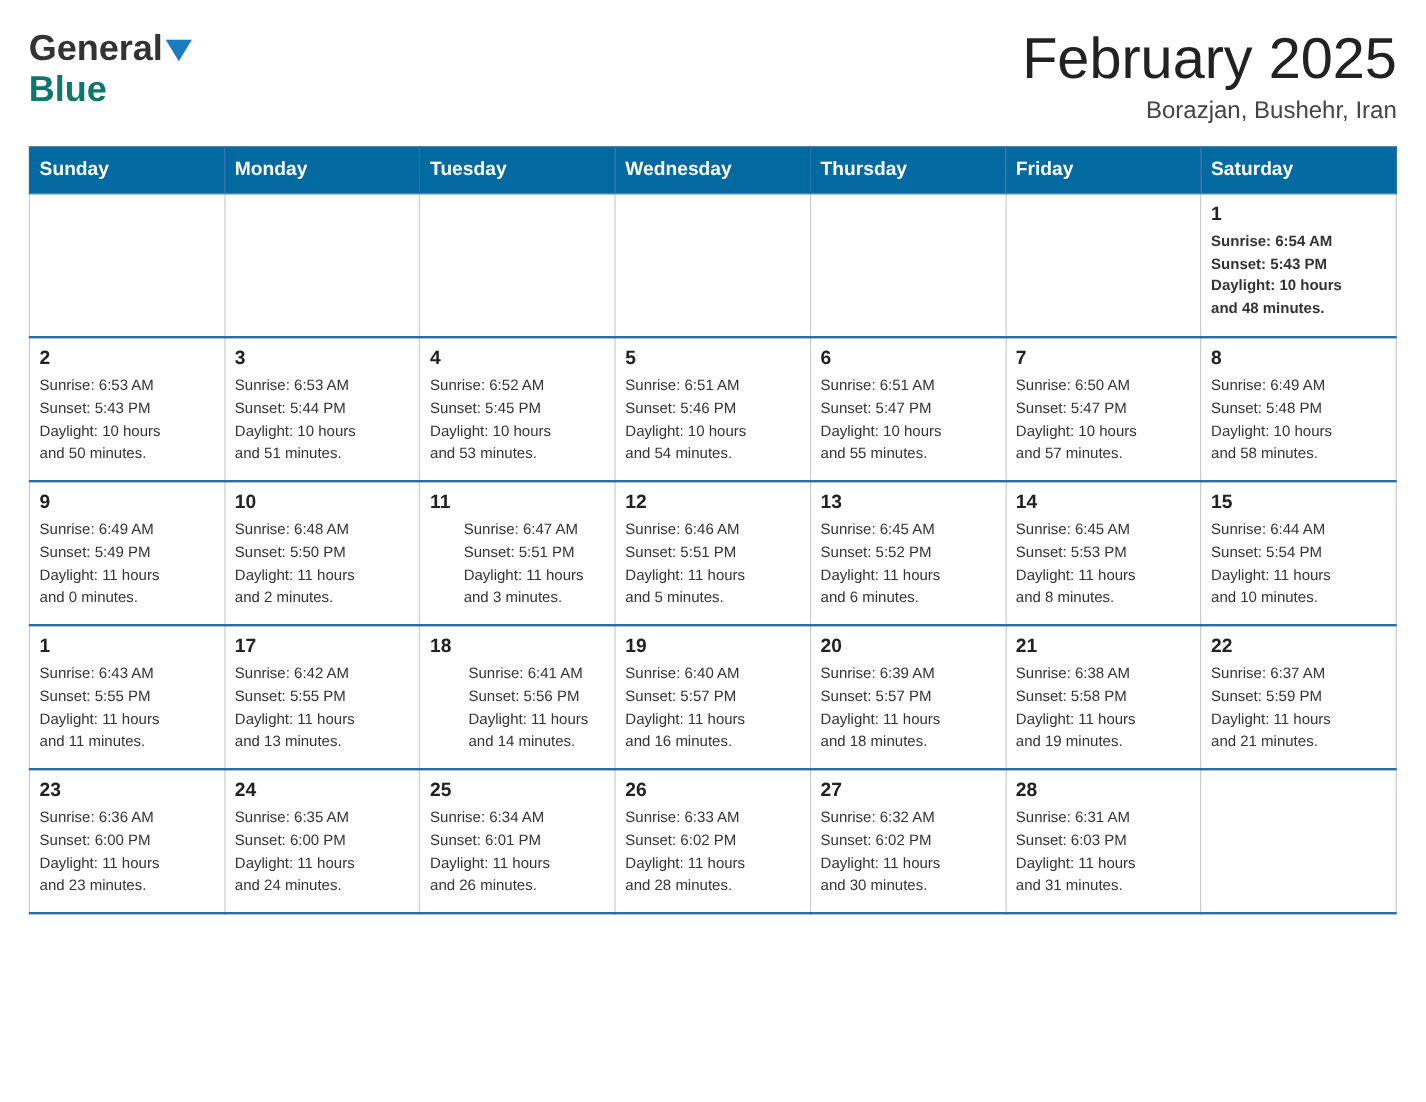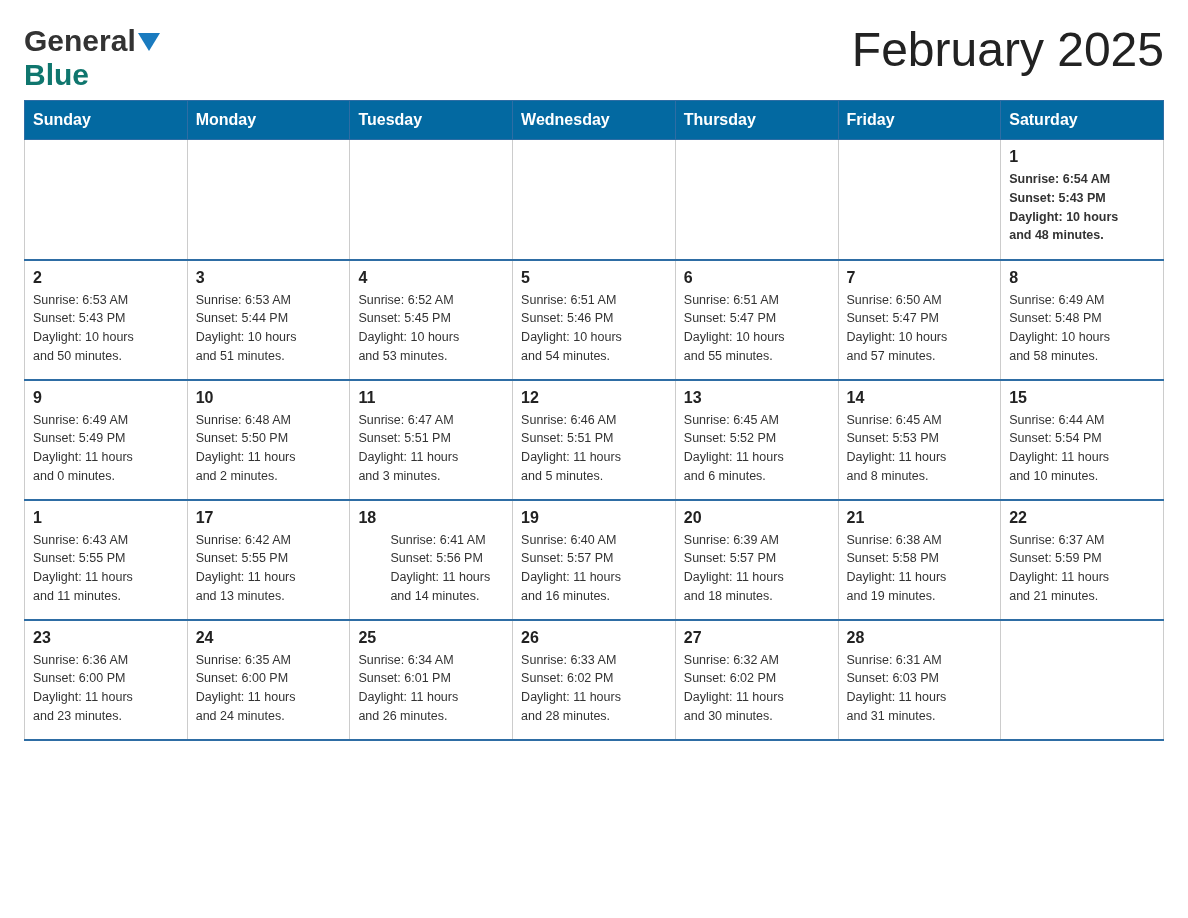--- a/index.html
+++ b/index.html
@@ -7,21 +7,21 @@
       font-family: Arial, sans-serif;
       background: #fff;
       padding: 24px;
       width: 1188px;
       min-height: 918px;
     }
     .header {
       display: flex;
       justify-content: space-between;
       align-items: flex-start;
-      margin-bottom: 8px;
+      margin-bottom: 18px;
     }
     .logo {
       display: flex;
       flex-direction: column;
       align-items: flex-start;
     }
     .title-block {
       text-align: right;
     }
     .calendar-title {
@@ -110,20 +110,21 @@
       <svg width="22" height="18" viewBox="0 0 22 18" style="margin-left:2px;margin-top:2px;">
         <polygon points="0,0 22,0 11,18" fill="#1a7bbf"></polygon>
       </svg>
     </div>
     <div>
       <span class="logo-blue-line">Blue</span>
     </div>
   </div>
   <div class="title-block">
     <div class="calendar-title">February 2025</div>
+    <div class="calendar-subtitle">Borazjan, Bushehr, Iran</div>
   </div>
 </div>
 
 <table>
   <thead>
     <tr>
     <th>Sunday</th>
         <th>Monday</th>
         <th>Tuesday</th>
         <th>Wednesday</th>
@@ -209,21 +210,21 @@
         </td>
         <td>
           <div class="day-number">10</div>
           <div class="day-info" style="white-space: pre-line;">Sunrise: 6:48 AM
 Sunset: 5:50 PM
 Daylight: 11 hours
 and 2 minutes.</div>
         </td>
         <td>
           <div class="day-number">11</div>
-          <div class="day-info" style="white-space: pre-line;">Sunrise: 6:47 AM
+          <div class="day-info" style="white-space: pre-line; margin-left: 28px;">Sunrise: 6:47 AM
 Sunset: 5:51 PM
 Daylight: 11 hours
 and 3 minutes.</div>
         </td>
         <td>
           <div class="day-number">12</div>
           <div class="day-info" style="white-space: pre-line;">Sunrise: 6:46 AM
 Sunset: 5:51 PM
 Daylight: 11 hours
 and 5 minutes.</div>

